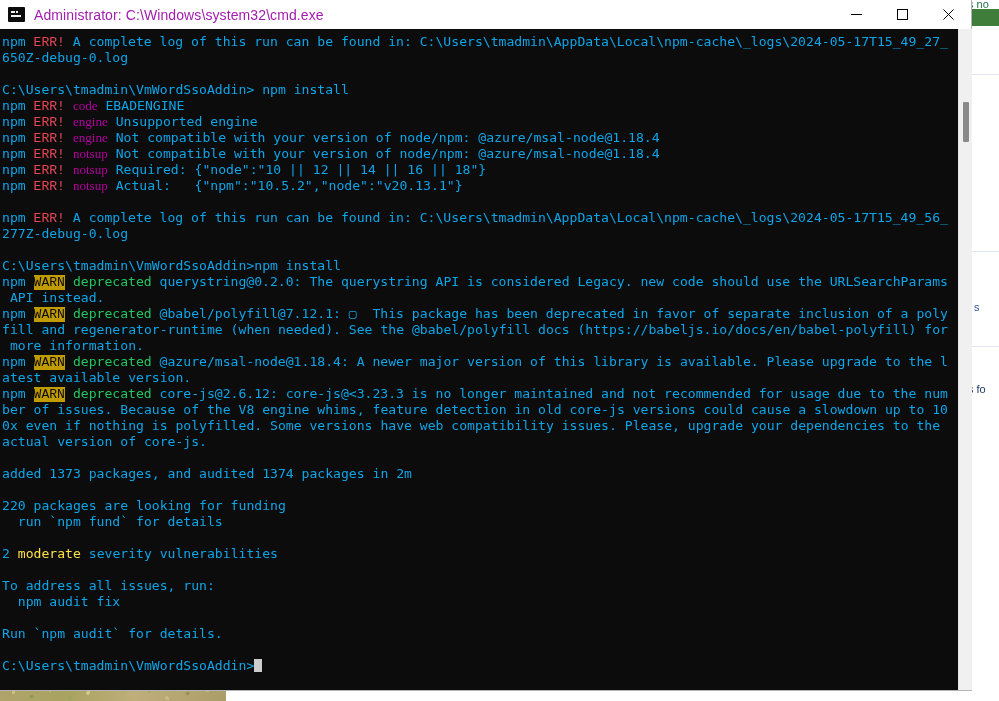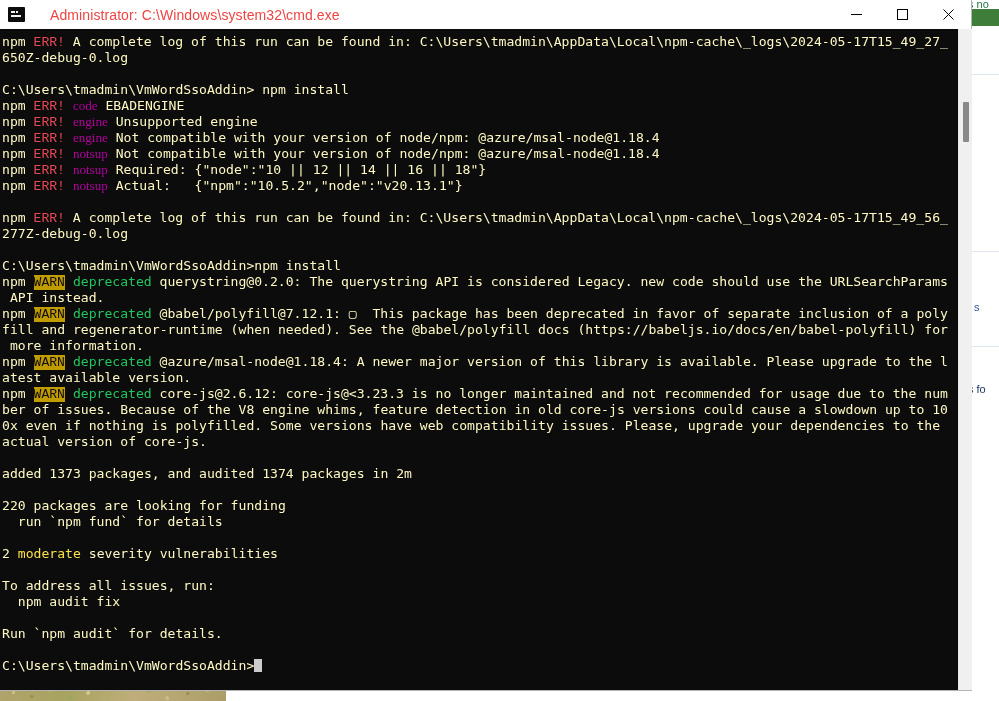--- a/index.html
+++ b/index.html
@@ -137,23 +137,23 @@
     flex: none;
   }
   #titlebar-icon .bar {
     position: absolute;
     background: #f2f2f2;
   }
   #titlebar-icon .bar.b1 { left: 3px; top: 4px; width: 4px; height: 2px; }
   #titlebar-icon .bar.b2 { left: 8px; top: 4px; width: 2px; height: 2px; }
   #titlebar-icon .bar.b3 { left: 3px; top: 8px; width: 10px; height: 2px; }
   #titlebar-title {
-    margin-left: 25px;
+    margin-left: 9px;
     font-size: 14px;
-    color: #ef4444;
+    color: #a21caf;
     white-space: nowrap;
     letter-spacing: 0.1px;
   }
   #titlebar-buttons {
     position: absolute;
     right: 0; top: 0;
     height: 29px;
     display: flex;
   }
   .win-btn {
@@ -196,21 +196,21 @@
 
   .c-err  { color: #e74856; font-family: Liberation Mono, monospace; }
   .c-key  { color: #b4009e; font-family: Liberation Serif, serif; }
   .c-warn {
     background: #c19c00;
     color: #0c0c0c;
     font-family: Liberation Mono, monospace;
   }
   .c-dep  { color: #22c55e; }
   .c-yellow { color: #fde047; }
-  .c-white { color: #fef9c3; }
+  .c-white { color: #0ea5e9; }
 
   #cursor {
     display: inline-block;
     width: 8px;
     height: 13px;
     background: #cccccc;
     vertical-align: -2px;
   }
 
   

